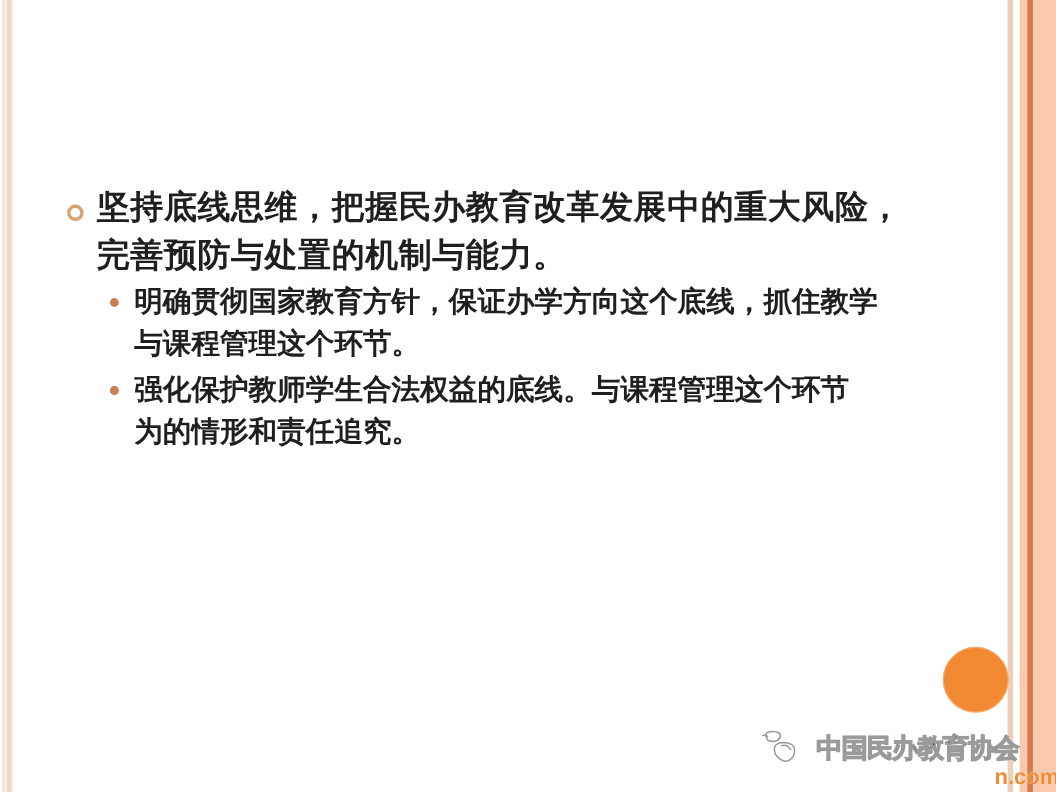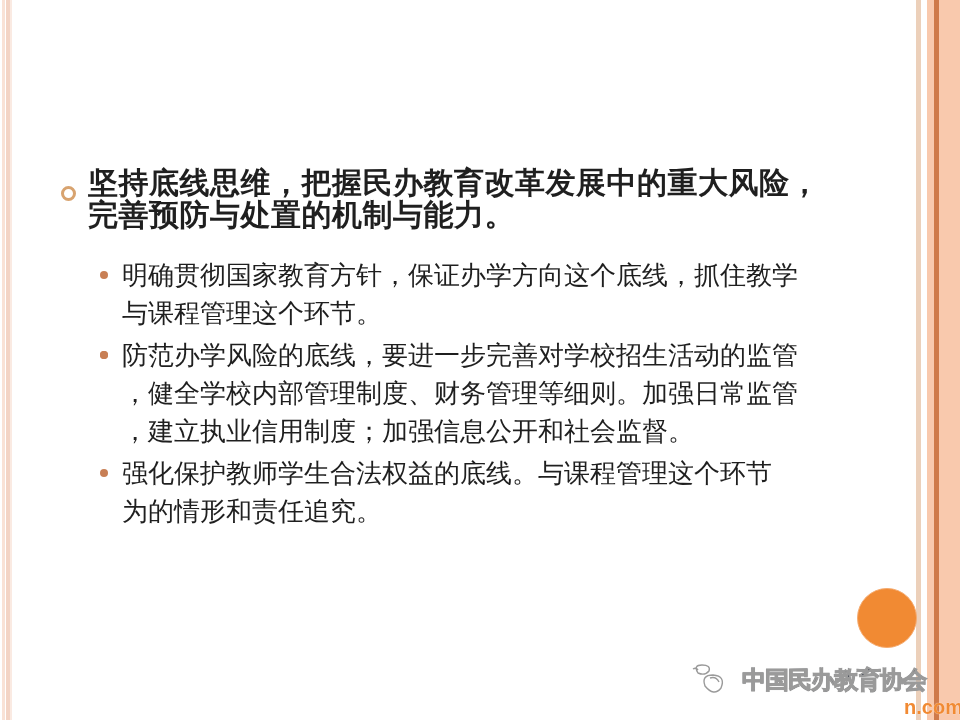--- a/index.html
+++ b/index.html
@@ -25,28 +25,28 @@
 
   
   .ring {
     position: absolute; left: 61px; top: 186px;
     width: 9px; height: 9px; border-radius: 50%;
     border: 3.5px solid var(--heading-ring, #d8a36f);
     background: #fff;
   }
   .heading {
     position: absolute; left: 88px; top: 167px; width: 800px;
-    font-size: 30px; font-weight: bold; line-height: 32px;
+    font-size: 30px; font-weight: bold; line-height: 44px;
     white-space: pre-line; letter-spacing: 0.5px;
   }
 
   
   .bullets {
     position: absolute; left: 122px; top: 256px; width: 770px;
-    margin: 0; padding: 0; list-style: none;
+    margin: 0; padding: 0; list-style: none; font-weight: bold;
   }
   .bullets li {
     position: relative;
     font-size: 26px; line-height: 38px;
     margin: 0 0 4px 0;
     white-space: pre-line;
   }
   .dot {
     position: absolute; left: -22px; top: 15px;
     width: 8px; height: 8px; border-radius: 50%;
@@ -93,23 +93,20 @@
 </div>
 
 <span class="ring"></span>
 <div class="heading">坚持底线思维，把握民办教育改革发展中的重大风险，
 完善预防与处置的机制与能力。</div>
 
 <ul class="bullets">
   <li><span class="dot"></span><span>明确贯彻国家教育方针，保证办学方向这个底线，抓住教学
 与课程管理这个环节。</span></li>
   <li><span class="dot"></span></li>
-  <li><span class="dot"></span><span>防范办学风险的底线，要进一步完善对学校招生活动的监管
-，健全学校内部管理制度、财务管理等细则。加强日常监管
-，建立执业信用制度；加强信息公开和社会监督。</span></li>
   <li><span class="dot"></span><span>强化保护教师学生合法权益的底线。与课程管理这个环节
 为的情形和责任追究。</span></li>
 </ul>
 
 <div class="circle"></div>
 
 <div class="logo">
   <svg width="46" height="36" viewBox="0 0 46 36">
     <g fill="#ffffff" stroke="#9a9a9a" stroke-width="1.4" stroke-linejoin="round">
       <path d="M8 11 Q3 3 12 3 Q21 3 19 9 Q15 14 8 11 Z"></path>

